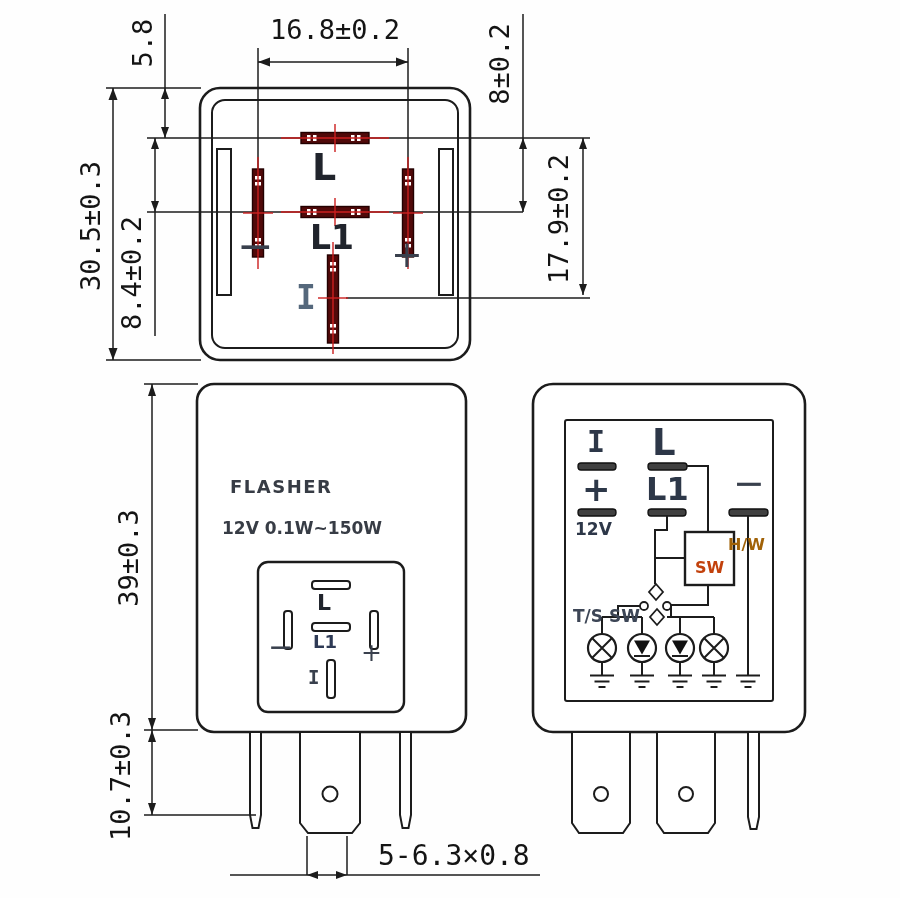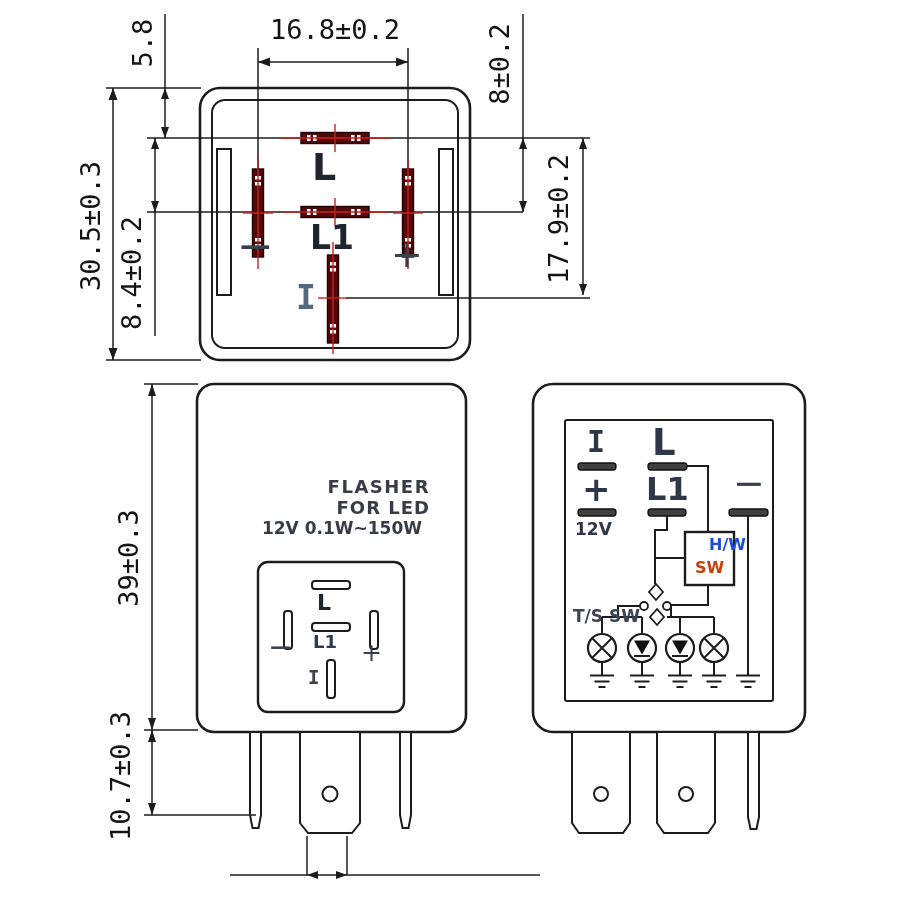--- a/index.html
+++ b/index.html
@@ -5,21 +5,21 @@
   html,body{margin:0;padding:0;background:#ffffff;}
   #stage{position:relative;width:900px;height:898px;background:#fefefe;overflow:hidden;
          font-family:"DejaVu Sans","Liberation Sans",sans-serif;}
   #linework{position:absolute;left:0;top:0;z-index:1;}
   .lab{position:absolute;z-index:2;color:#1c1c1c;white-space:nowrap;line-height:1;}
   .dim{font-family:"DejaVu Sans Mono","Liberation Mono",monospace;font-size:27px;color:#141414;}
   .vlab{transform:rotate(-90deg);transform-origin:center center;text-align:center;height:30px;}
   .hlab{text-align:center;}
   .pinlab{font-weight:bold;color:#20242c;}
   .mono{font-family:"DejaVu Sans Mono","Liberation Mono",monospace;}
-  .marking{position:absolute;z-index:2;text-align:right;color:#373c45;font-weight:bold;}
+  .marking{position:absolute;z-index:2;text-align:left;color:#373c45;font-weight:bold;}
   .cktlab{font-weight:bold;color:#2d3748;}
 </style>
 </head>
 <body>
 
 <div id="stage">
 
   <svg id="linework" width="900" height="900" viewBox="0 0 900 900">
     <g stroke="#1c1c1c" fill="none">
 
@@ -227,33 +227,33 @@
   <div class="lab dim vlab" style="left:63px;top:258px;width:140px;">8.4±0.2</div>
   <div class="lab dim vlab" style="left:446px;top:49px;width:110px;">8±0.2</div>
   <div class="lab dim vlab" style="left:485px;top:204px;width:150px;">17.9±0.2</div>
   <div class="lab pinlab" style="left:312px;top:148px;font-size:38px;">L</div>
   <div class="lab pinlab" style="left:310px;top:221px;font-size:33px;">L1</div>
   <div class="lab" style="left:237px;top:224px;font-size:44px;color:#39404d;">−</div>
   <div class="lab" style="left:391px;top:235px;font-size:38px;color:#39404d;">+</div>
   <div class="lab mono" style="left:296px;top:281px;font-size:33px;color:#55687c;font-weight:bold;">I</div>
 
   <div class="marking" style="left:230px;top:476px;width:200px;font-size:18px;letter-spacing:1.5px;">FLASHER</div>
-  <div class="marking" style="left:230px;top:497px;width:200px;font-size:18px;letter-spacing:1px;">FOR LED</div>
   <div class="marking" style="left:222px;top:518px;width:200px;font-size:17px;">12V 0.1W~150W</div>
   <div class="lab pinlab" style="left:317px;top:592px;font-size:22px;">L</div>
   <div class="lab pinlab" style="left:313px;top:633px;font-size:18px;color:#2e3a55;">L1</div>
   <div class="lab" style="left:268px;top:632px;font-size:30px;color:#39404d;">−</div>
   <div class="lab" style="left:361px;top:640px;font-size:25px;color:#39404d;">+</div>
   <div class="lab mono" style="left:308px;top:668px;font-size:19px;font-weight:bold;color:#39404d;">I</div>
   <div class="lab dim vlab" style="left:65px;top:543px;width:130px;">39±0.3</div>
   <div class="lab dim vlab" style="left:47px;top:761px;width:150px;">10.7±0.3</div>
+  <div class="lab dim" style="left:378px;top:842px;font-size:28px;">5-6.3×0.8</div>
 
   <div class="lab mono cktlab" style="left:587px;top:427px;font-size:30px;">I</div>
   <div class="lab cktlab" style="left:582px;top:472px;font-size:34px;">+</div>
   <div class="lab cktlab" style="left:575px;top:521px;font-size:17px;">12V</div>
   <div class="lab cktlab" style="left:652px;top:424px;font-size:37px;">L</div>
   <div class="lab cktlab" style="left:646px;top:473px;font-size:32px;">L1</div>
   <div class="lab" style="left:733px;top:464px;font-size:38px;color:#39404d;">−</div>
-  <div class="lab cktlab hlab" style="left:704px;top:537px;width:47px;font-size:16px;color:#1d4ed8;">H/W</div>
+  <div class="lab cktlab hlab" style="left:723px;top:537px;width:47px;font-size:16px;color:#a16207;">H/W</div>
   <div class="lab cktlab hlab" style="left:686px;top:560px;width:47px;font-size:16px;color:#c2410c;">SW</div>
   <div class="lab cktlab" style="left:573px;top:608px;font-size:17px;color:#3d4656;">T/S SW</div>
 
 </div>
 
 </body></html>

